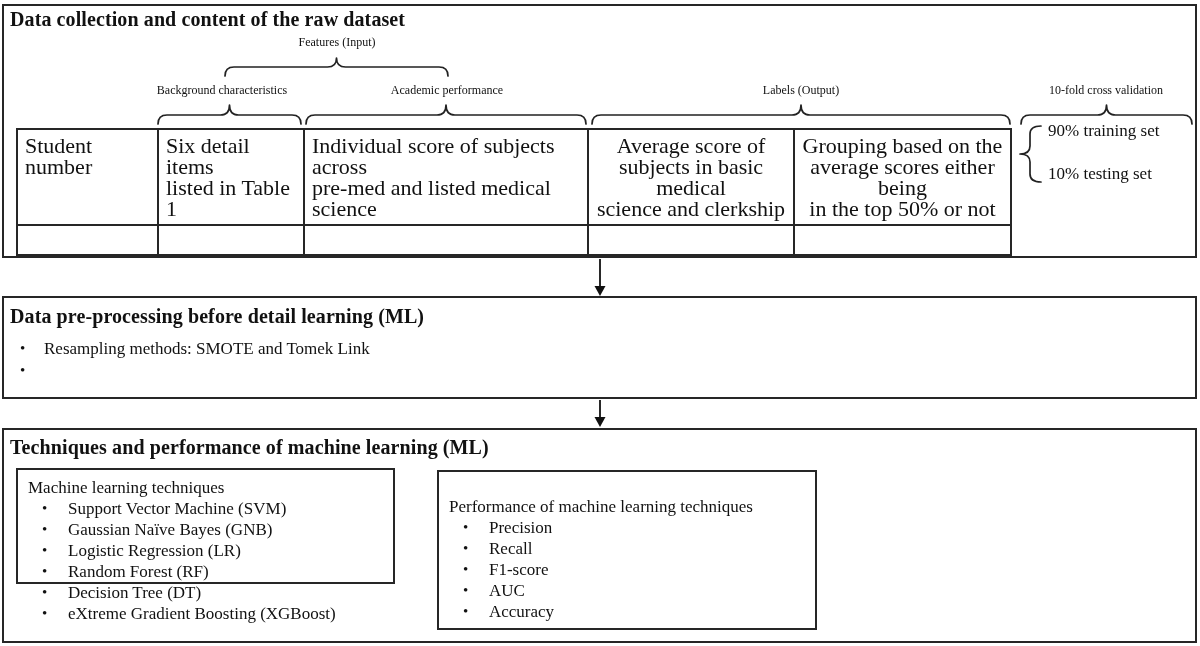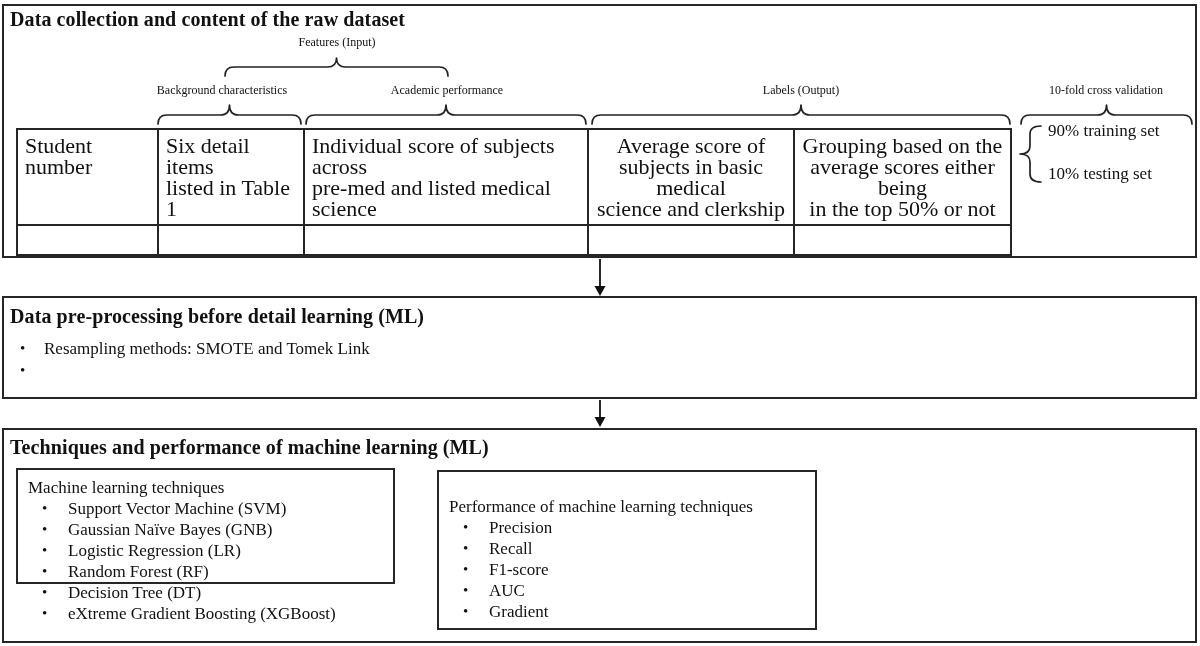--- a/index.html
+++ b/index.html
@@ -128,21 +128,21 @@
     </ul>
   </div>
 
   <div class="inner-box" style="left:430px; top:470px; width:380px; height:160px; padding:24px 10px 0 10px;margin-left:7px;">
     <div class="inner-title">Performance of machine learning techniques</div>
     <ul class="bullet-list inner-list">
       <li><span class="dot">•</span><span>Precision</span></li>
       <li><span class="dot">•</span><span>Recall</span></li>
       <li><span class="dot">•</span><span>F1-score</span></li>
       <li><span class="dot">•</span><span>AUC</span></li>
-      <li><span class="dot">•</span><span>Gradient</span></li>
+      <li><span class="dot">•</span><span>Accuracy</span></li>
     </ul>
   </div>
 
   <svg class="overlay" width="1200" height="646" viewBox="0 0 1200 646">
 
     <path class="brace" d="M 225,76 Q 225,67 234,67 L 327.5,67 Q 336.5,67 336.5,58 Q 336.5,67 345.5,67 L 439,67 Q 448,67 448,76"></path>
 
     <path class="brace" d="M 158,124 Q 158,115 167,115 L 220.5,115 Q 229.5,115 229.5,105 Q 229.5,115 238.5,115 L 292,115 Q 301,115 301,124"></path>
 
     <path class="brace" d="M 306,124 Q 306,115 315,115 L 437,115 Q 446,115 446,105 Q 446,115 455,115 L 577,115 Q 586,115 586,124"></path>

